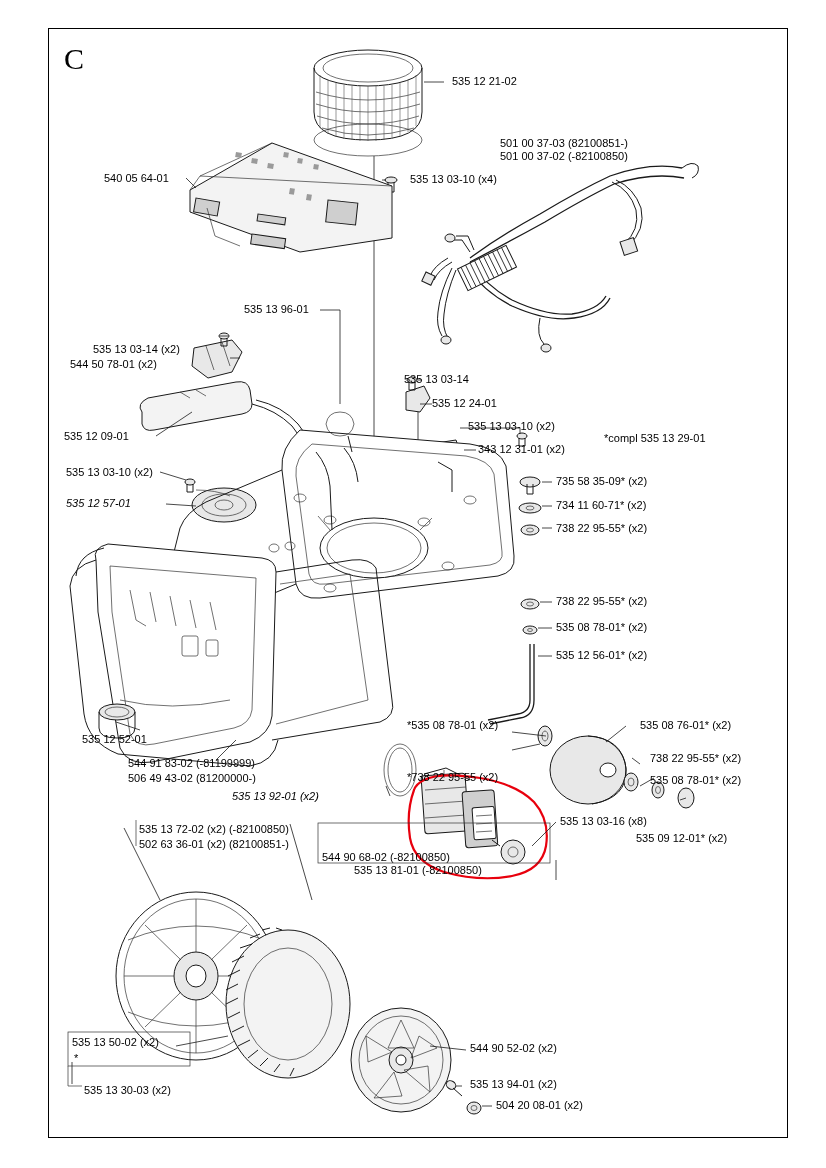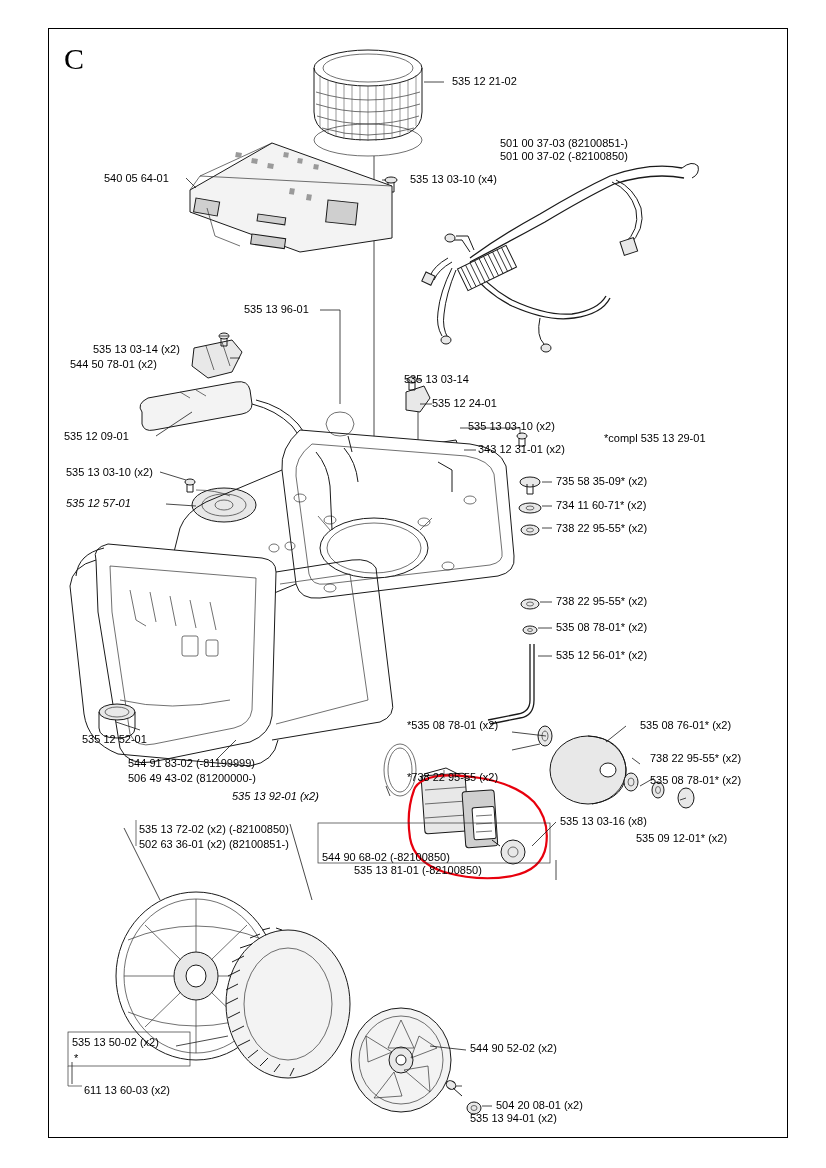--- a/index.html
+++ b/index.html
@@ -441,24 +441,24 @@
   <div class="lbl" style="left:560px; top:815px;">535 13 03-16 (x8)</div>
 
   <div class="lbl" style="left:139px; top:823px;">535 13 72-02 (x2) (-82100850)</div>
   <div class="lbl" style="left:139px; top:838px;">502 63 36-01 (x2) (82100851-)</div>
 
   <div class="lbl" style="left:322px; top:864px;margin-left:32px;">535 13 81-01 (-82100850)</div>
   <div class="lbl" style="left:322px; top:851px;text-align:center;">544 90 68-02 (-82100850)</div>
 
   <div class="lbl" style="left:72px; top:1036px;">535 13 50-02 (x2)</div>
   <div class="lbl" style="left:74px; top:1052px;">*</div>
-  <div class="lbl" style="left:84px; top:1084px;">611 13 60-03 (x2)</div>
+  <div class="lbl" style="left:84px; top:1084px;">535 13 30-03 (x2)</div>
 
   <div class="lbl" style="left:470px; top:1042px;">544 90 52-02 (x2)</div>
-  <div class="lbl" style="left:470px; top:1078px;margin-top:34px;">535 13 94-01 (x2)</div>
+  <div class="lbl" style="left:470px; top:1078px;">535 13 94-01 (x2)</div>
   <div class="lbl" style="left:496px; top:1099px;">504 20 08-01 (x2)</div>
 
   <svg class="art">
     <rect x="318" y="823" width="232" height="40" class="thin" fill="none"></rect>
     <rect x="68" y="1032" width="122" height="34" class="thin" fill="none"></rect>
     <path class="thin" d="M68 1066 L68 1086 L82 1086"></path>
     <path class="thin" d="M136 820 L136 846"></path>
   </svg>
 
 </div>

